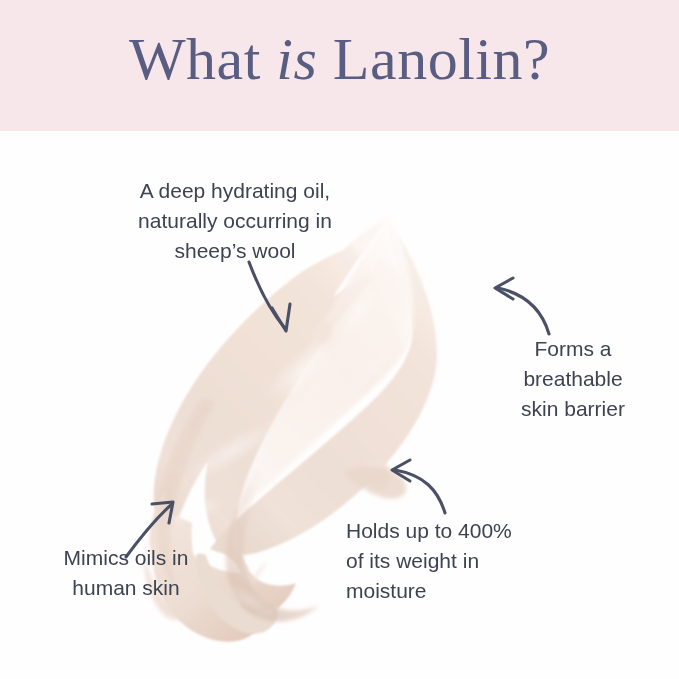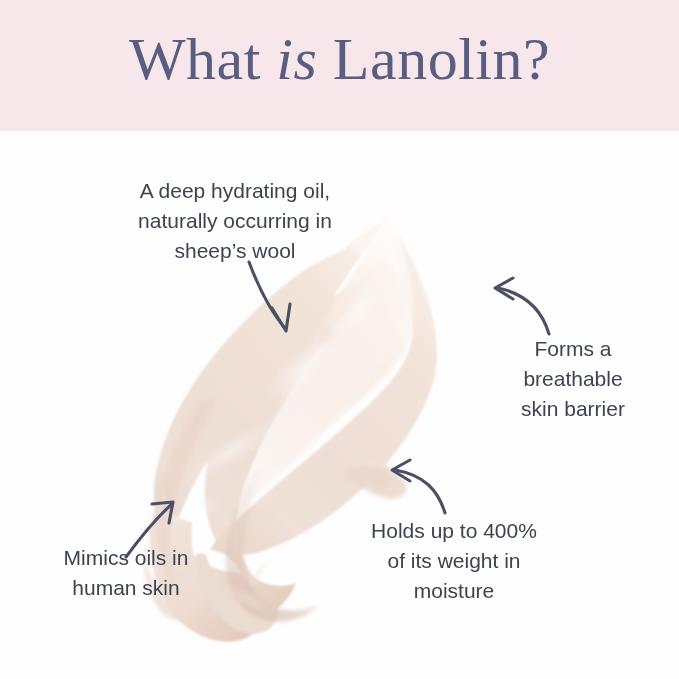--- a/index.html
+++ b/index.html
@@ -39,21 +39,21 @@
   .anno{
     position:absolute;
     color:#3d4350;
     font-family:"Liberation Sans", sans-serif;
     font-size:21px;
     line-height:30px;
     white-space:pre-line;
   }
   #anno-hydrating{left:100px;top:176px;width:270px;text-align:center;}
   #anno-barrier{left:478px;top:334px;width:190px;text-align:center;}
-  #anno-holds{left:330px;top:516px;width:248px;text-align:center;}
+  #anno-holds{left:346px;top:516px;width:248px;text-align:left;}
   #anno-mimics{left:26px;top:543px;width:200px;text-align:center;}
   
   #arrows{position:absolute;left:0;top:0;width:679px;height:679px;}
   .arrow-path{fill:none;stroke:#4a5066;stroke-width:3.1;stroke-linecap:round;stroke-linejoin:round;}
 </style>
 </head>
 <body>
 
 <div id="canvas">
 

